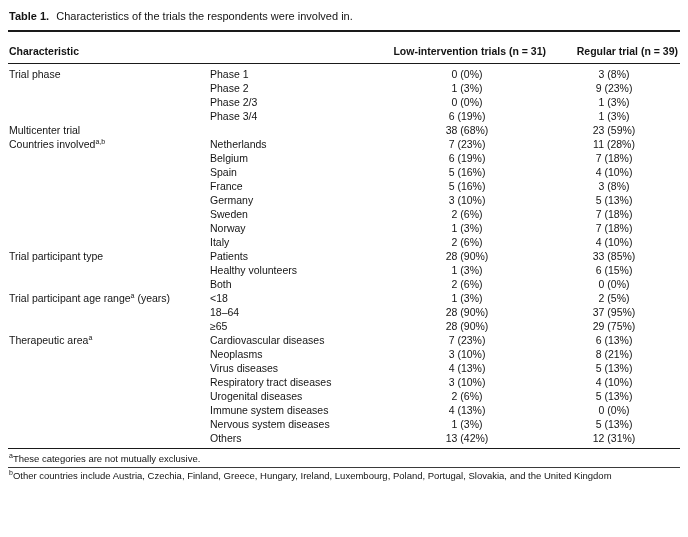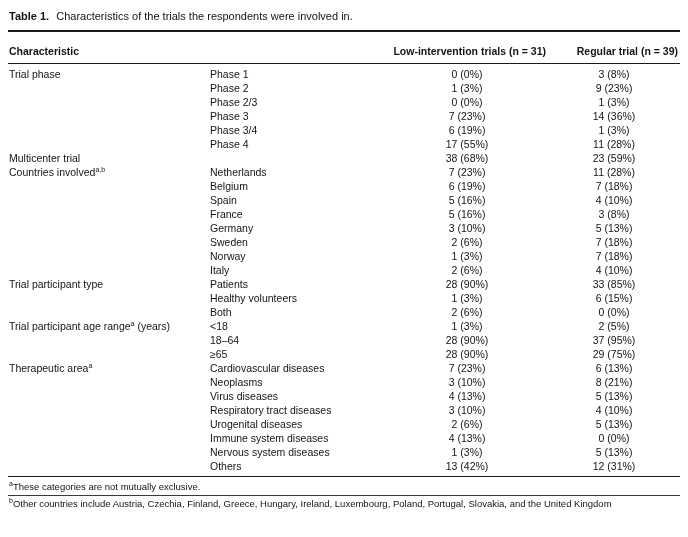--- a/index.html
+++ b/index.html
@@ -104,35 +104,23 @@
           <td class="num">9 (23%)</td>
         </tr>
         <tr>
           <td class="col-group"></td>
           <td class="col-sub">Phase 2/3</td>
           <td class="num">0 (0%)</td>
           <td class="num">1 (3%)</td>
         </tr>
         <tr>
           <td class="col-group"></td>
-          <td class="col-sub">Phase 3</td>
-          <td class="num">7 (23%)</td>
-          <td class="num">14 (36%)</td>
-        </tr>
-        <tr>
-          <td class="col-group"></td>
           <td class="col-sub">Phase 3/4</td>
           <td class="num">6 (19%)</td>
           <td class="num">1 (3%)</td>
-        </tr>
-        <tr>
-          <td class="col-group"></td>
-          <td class="col-sub">Phase 4</td>
-          <td class="num">17 (55%)</td>
-          <td class="num">11 (28%)</td>
         </tr>
         <tr>
           <td class="col-group"><span>Multicenter trial</span></td>
           <td class="col-sub"></td>
           <td class="num">38 (68%)</td>
           <td class="num">23 (59%)</td>
         </tr>
         <tr>
           <td class="col-group"><span>Countries involved</span><sup>a,b</sup></td>
           <td class="col-sub">Netherlands</td>

